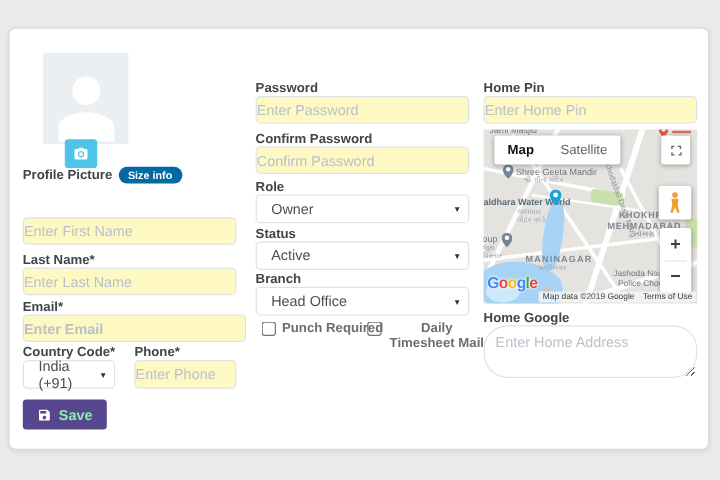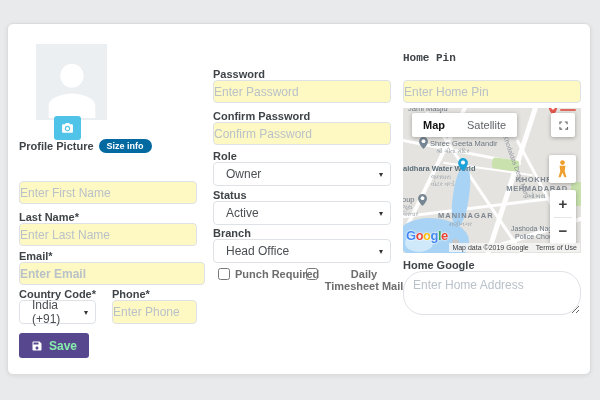--- a/index.html
+++ b/index.html
@@ -168,21 +168,21 @@
   <label class="check" style="left:298px;top:244px;">
     <input type="checkbox" style="">
     <span class="clabel" style="width:82px;text-align:center;">Daily Timesheet Mail</span>
   </label>
 
   <label class="check" style="left:210px;top:244px;">
     <input type="checkbox" style="">
     <span class="clabel">Punch Required</span>
   </label>
 
-  <label class="flabel" style="left:395px;top:28px;font-family:Liberation Mono, monospace;">Home Pin</label>
+  <label class="flabel" style="left:395px;top:44px;">Home Pin</label>
   <input class="finput" style="left: 395px; top: 56px; width: 178px;" placeholder="Enter Home Pin">
 
   <div class="map">
 
     <div class="road" style="left:22px;top:-15px;width:4px;height:185px;transform:rotate(26deg);"></div>
     <div class="road" style="left:74px;top:-12px;width:3px;height:185px;transform:rotate(-34deg);"></div>
     <div class="road" style="left:104px;top:-18px;width:5px;height:195px;transform:rotate(18deg);"></div>
     <div class="road" style="left:-6px;top:96px;width:195px;height:3px;transform:rotate(-7deg);"></div>
     <div class="road" style="left:-6px;top:42px;width:125px;height:3px;transform:rotate(11deg);"></div>
     <div class="road" style="left:85px;top:122px;width:105px;height:4px;transform:rotate(-18deg);"></div>

